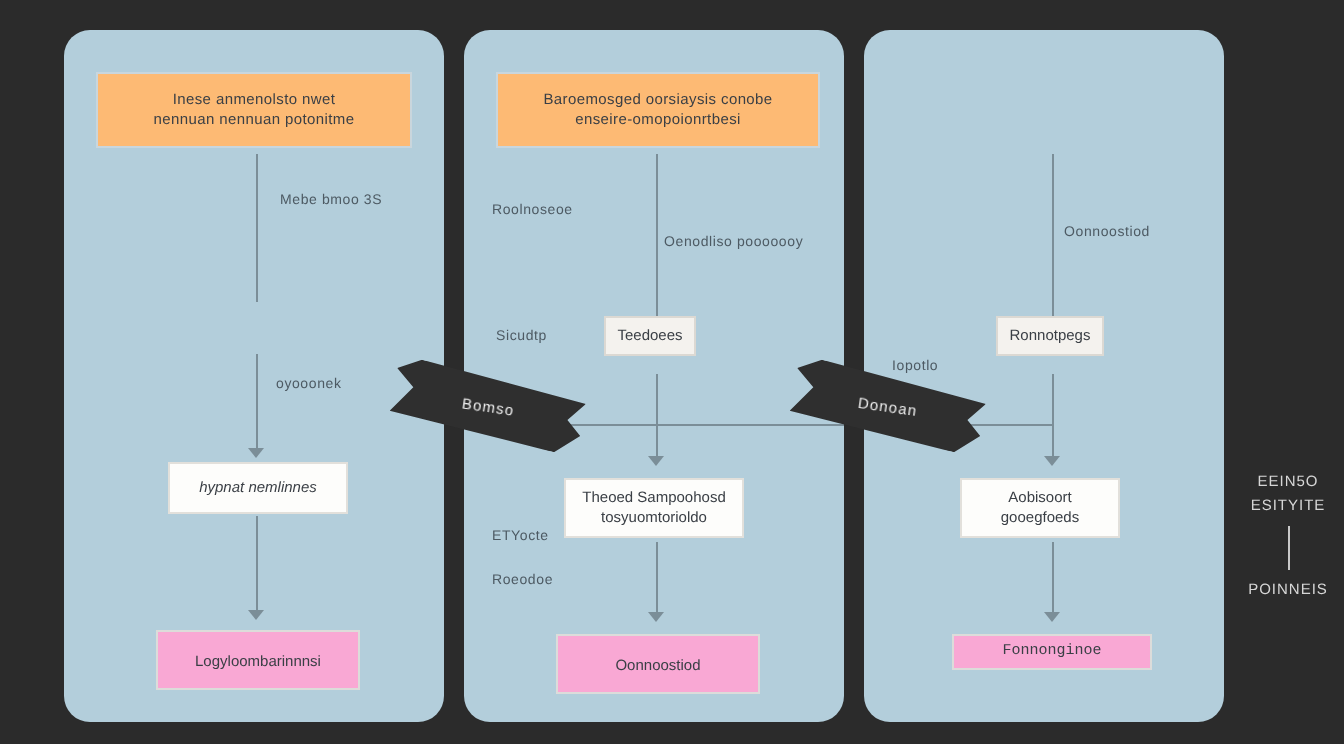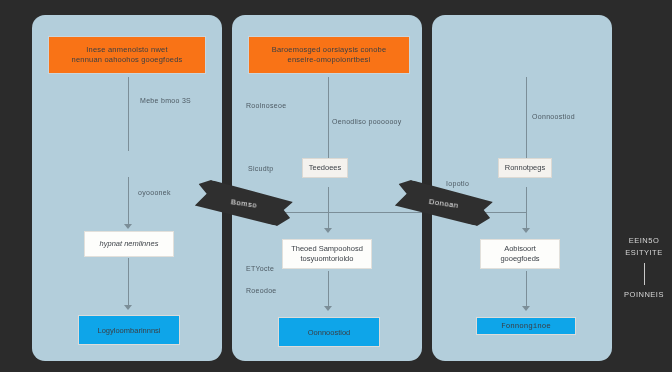--- a/index.html
+++ b/index.html
@@ -28,21 +28,21 @@
     position:absolute;
     top:0;width:10px;height:372px;
     background:#2b2b2b;
   }
   #divider-1{left:222px;}
   #divider-2{left:422px;}
 
   
   .header-box{
     position:absolute;
-    background:#f97316;
+    background:#fdba74;
     border:1px solid #c9d6dd;
     box-sizing:border-box;
     display:flex;
     flex-direction:column;
     align-items:center;
     justify-content:center;
     text-align:center;
     line-height:1.35;
     color:#3a3f45;
     font-size:7.5px;
@@ -84,21 +84,21 @@
     font-size:7.5px;
     line-height:1.35;
     padding:2px 3px;
     filter:blur(.3px);
   }
   .node-box.white{background:#fdfdfb;border-color:#e2e0db;}
 
   
   .term-box{
     position:absolute;
-    background:#0ea5e9;
+    background:#f9a8d4;
     border:1px solid #dcdcda;
     box-sizing:border-box;
     display:flex;
     align-items:center;
     justify-content:center;
     text-align:center;
     color:#3a3f45;
     font-size:7.5px;
     padding:2px 3px;
     filter:blur(.3px);
@@ -154,21 +154,21 @@
   }
 </style>
 </head>
 <body>
 
 <div id="canvas">
 
   <div class="panel" id="panel-1">
     <div class="header-box" style="left:16px;top:21px;width:158px;height:38px;">
       <div>Inese anmenolsto nwet</div>
-      <div>nennuan oahoohos gooegfoeds</div>
+      <div>nennuan nennuan potonitme</div>
     </div>
 
     <div class="vline" style="left:96px;top:62px;height:74px;"></div>
     <div class="vline" style="left:96px;top:162px;height:50px;"></div>
     <div class="arrowhead" style="left:92px;top:209px;"></div>
     <div class="vline" style="left:96px;top:243px;height:50px;"></div>
     <div class="arrowhead" style="left:92px;top:290px;"></div>
 
     <div class="float-label" style="left:108px;top:82px;">Mebe bmoo 3S</div>
 

